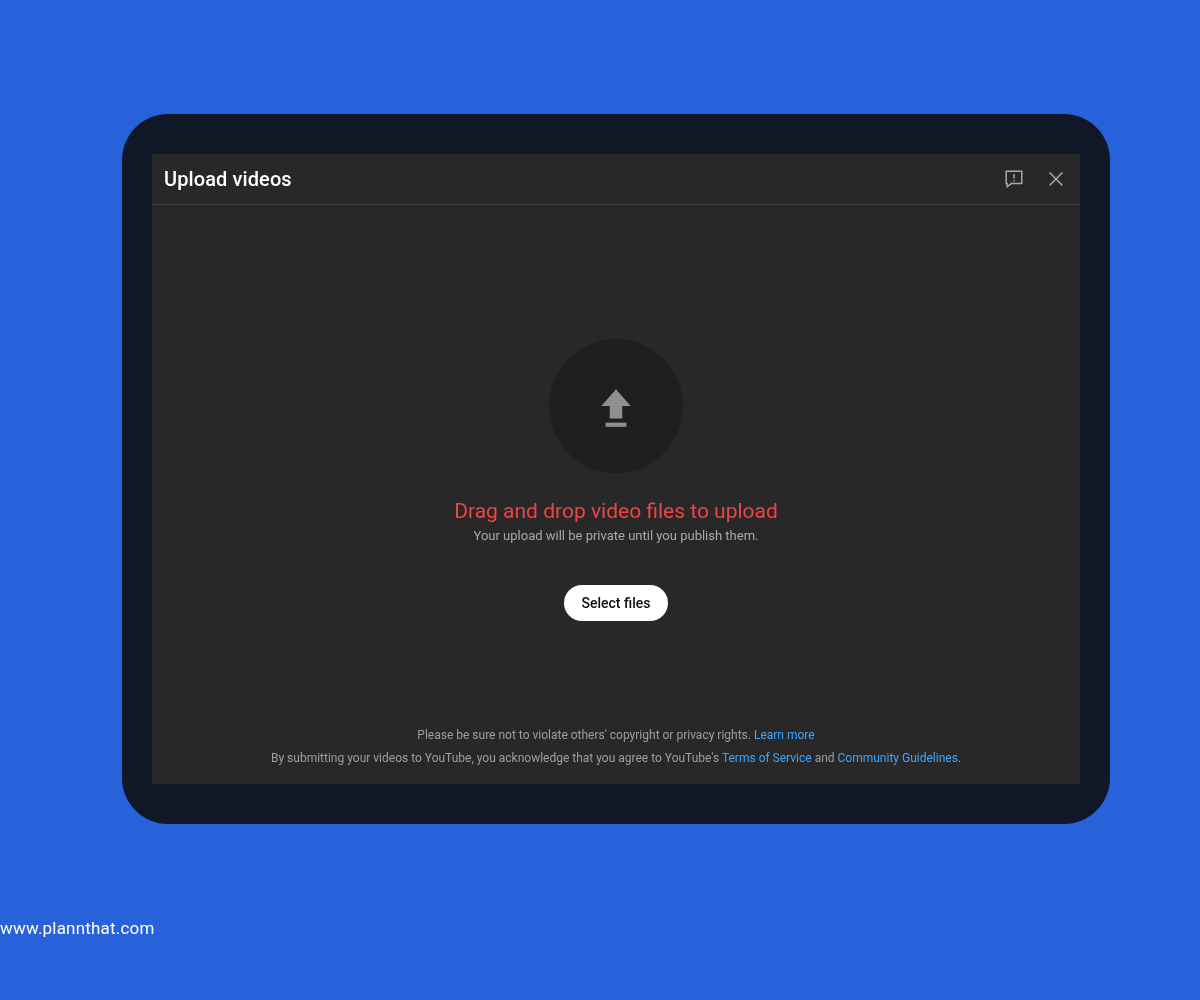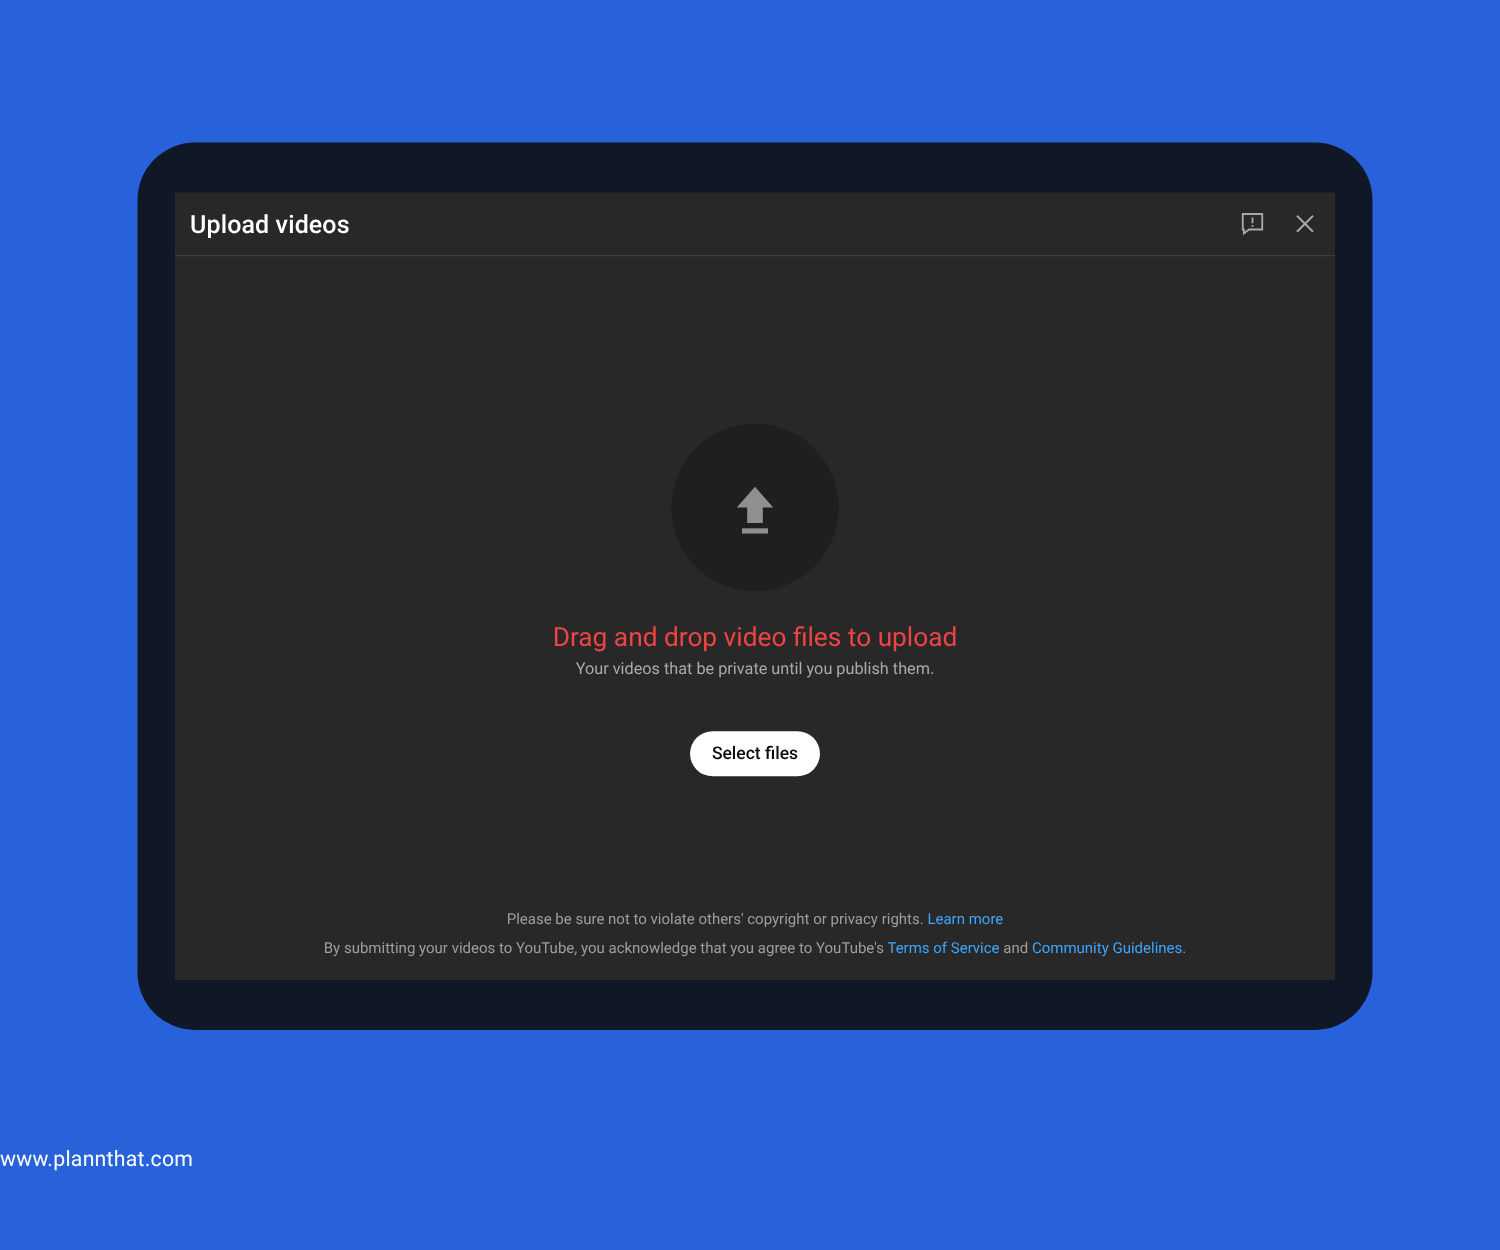--- a/index.html
+++ b/index.html
@@ -10,21 +10,21 @@
     body {
       width: 1200px;
       height: 1000px;
       background: #2862db;
       font-family: Roboto, Arial, sans-serif;
       position: relative;
       overflow: hidden;
     }
     .device-frame {
       position: absolute;
-      left: 110px;
+      left: 122px;
       top: 114px;
       width: 988px;
       height: 710px;
       background: #101828;
       border-radius: 46px;
       padding: 40px 30px;
     }
     .dialog {
       width: 100%;
       height: 100%;
@@ -167,21 +167,21 @@
       <div class="upload-center">
         <div class="upload-circle">
           <div class="upload-arrow-wrap">
             <svg width="50" height="50" viewBox="0 0 48 48">
               <polygon points="24,8 38,24 30,24 30,36 18,36 18,24 10,24" fill="#909090"></polygon>
               <rect x="14" y="40" width="20" height="4" fill="#909090"></rect>
             </svg>
           </div>
         </div>
         <div class="main-text">Drag and drop video files to upload</div>
-        <div class="sub-text">Your videos that be private until you publish them.</div>
+        <div class="sub-text">Your upload will be private until you publish them.</div>
         <button class="select-btn">Select files</button>
       </div>
 
       <div class="footer-legal">
         <div>
           <span>Please be sure not to violate others' copyright or privacy rights. </span><a>Learn more</a>
         </div>
         <div>
           <span>By submitting your videos to YouTube, you acknowledge that you agree to YouTube's </span><a>Terms of Service</a><span> and </span><a>Community Guidelines</a><span>.</span>
         </div>

